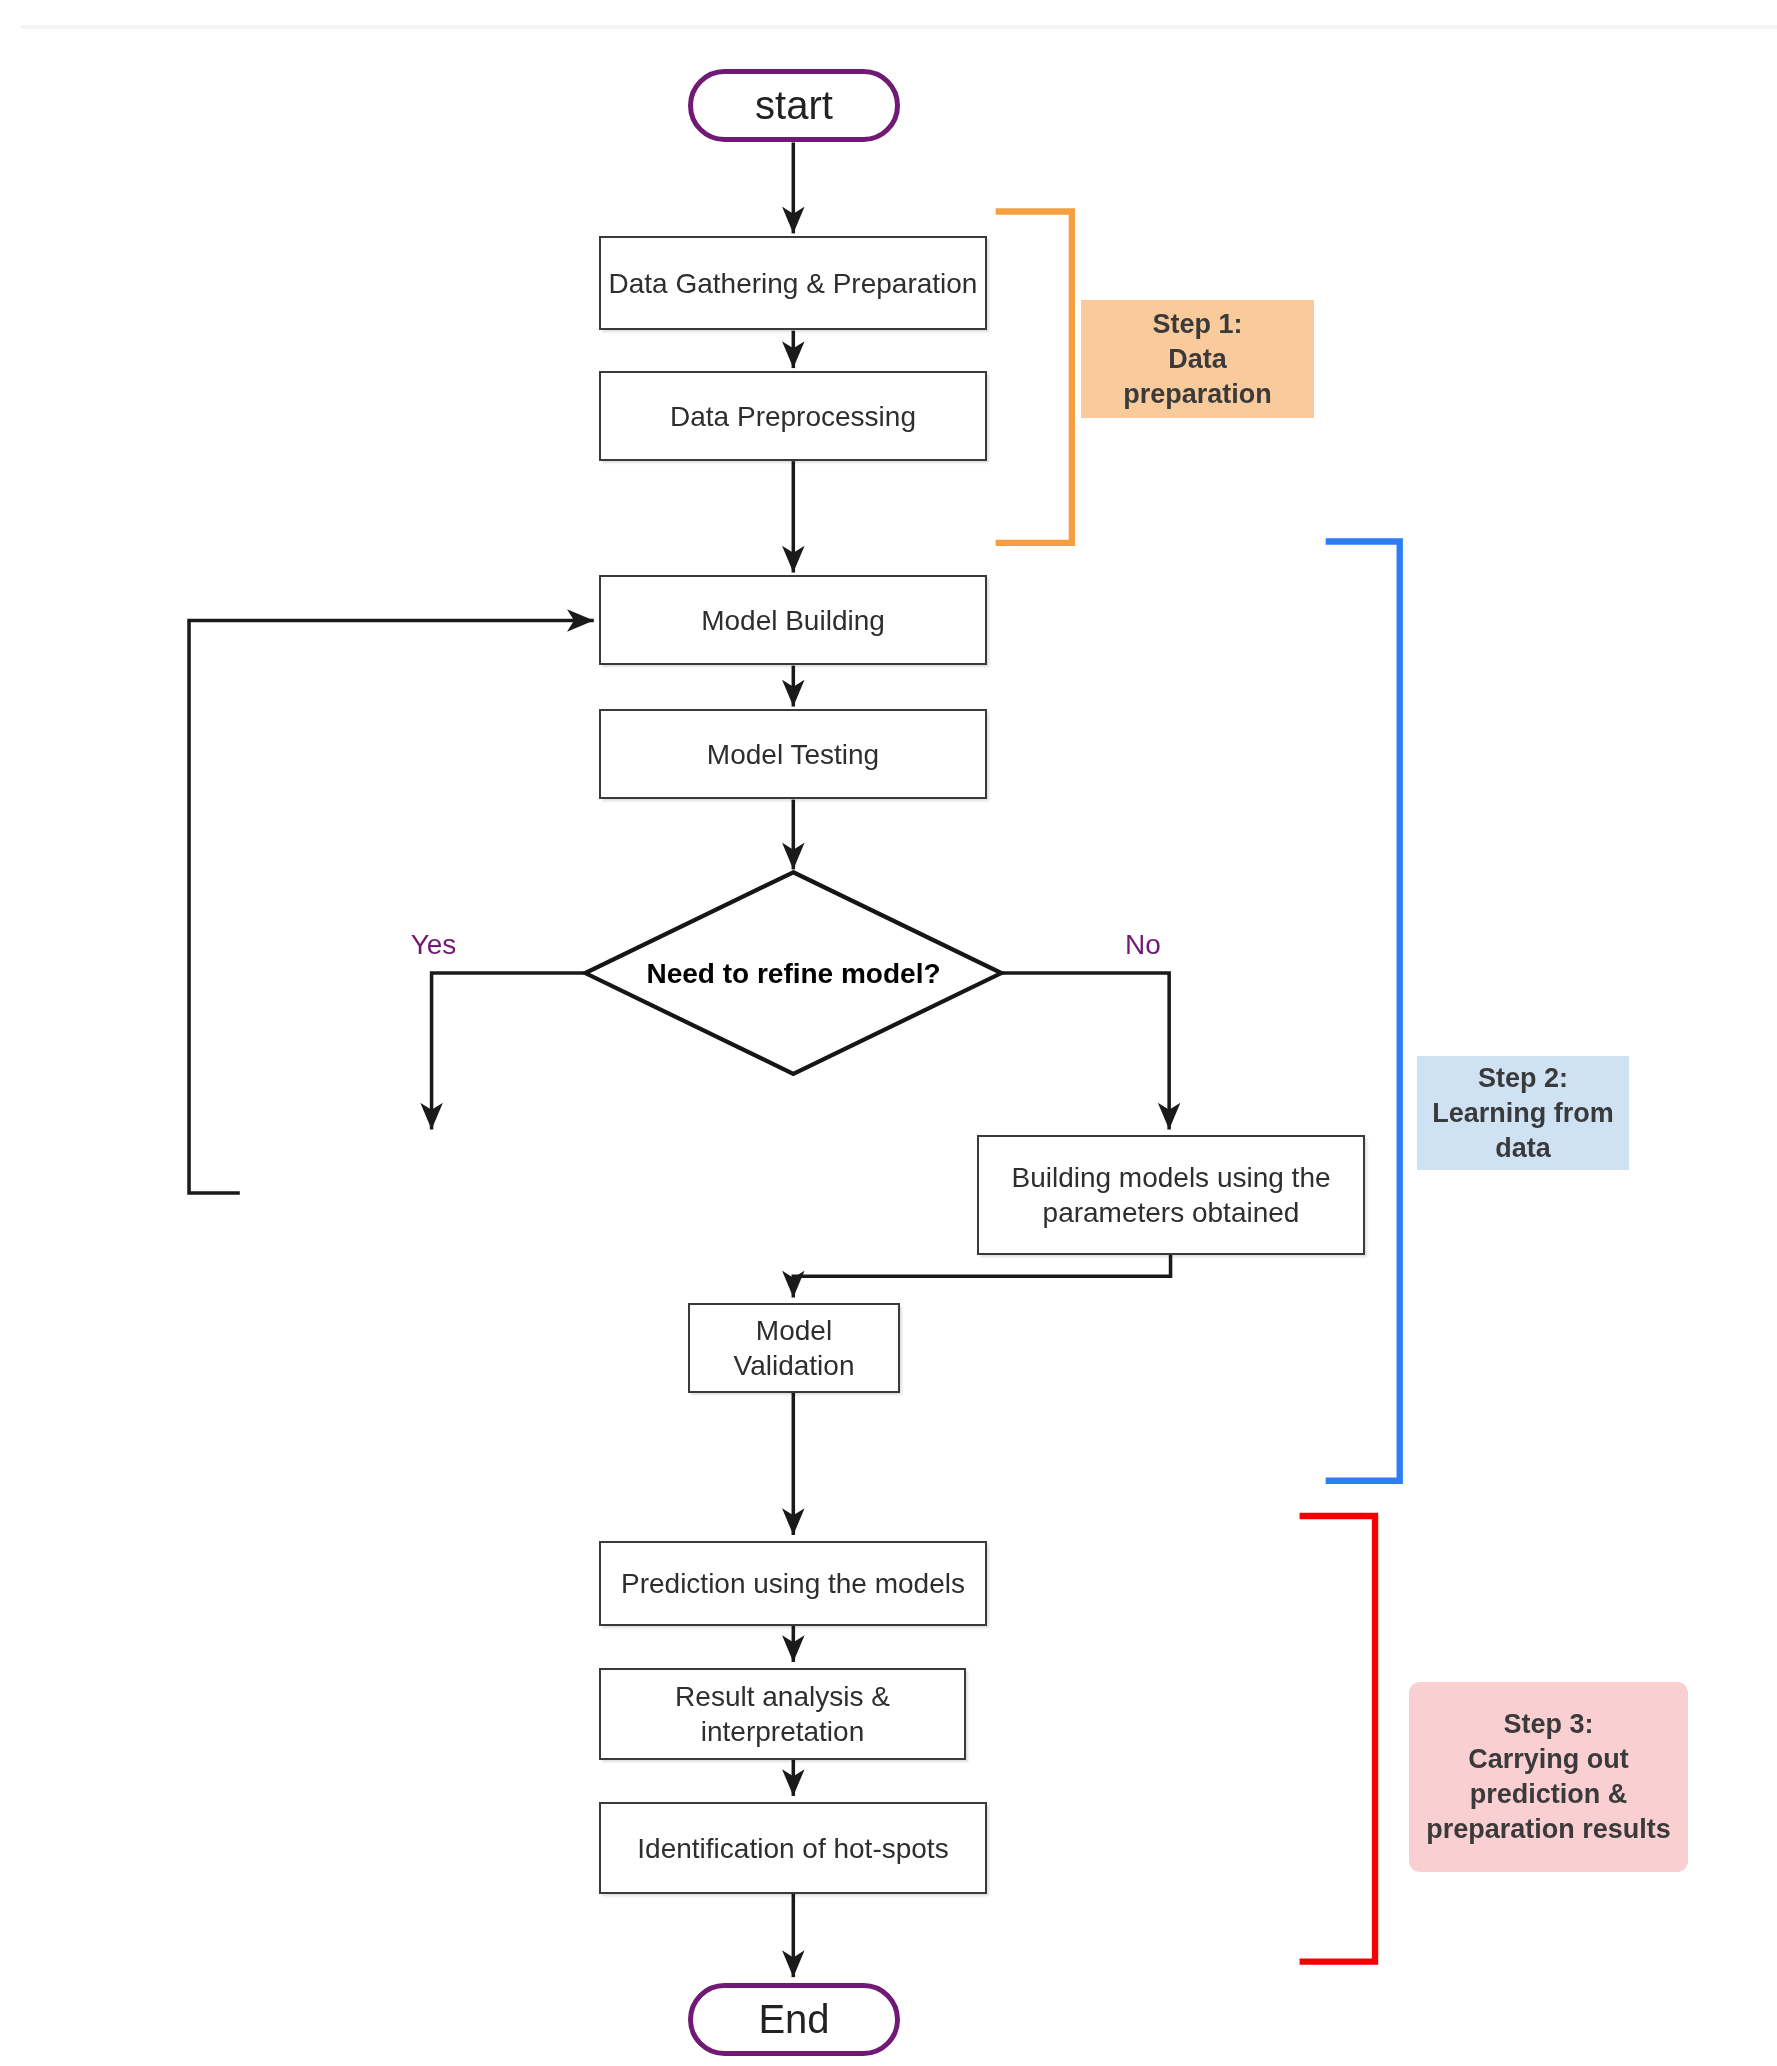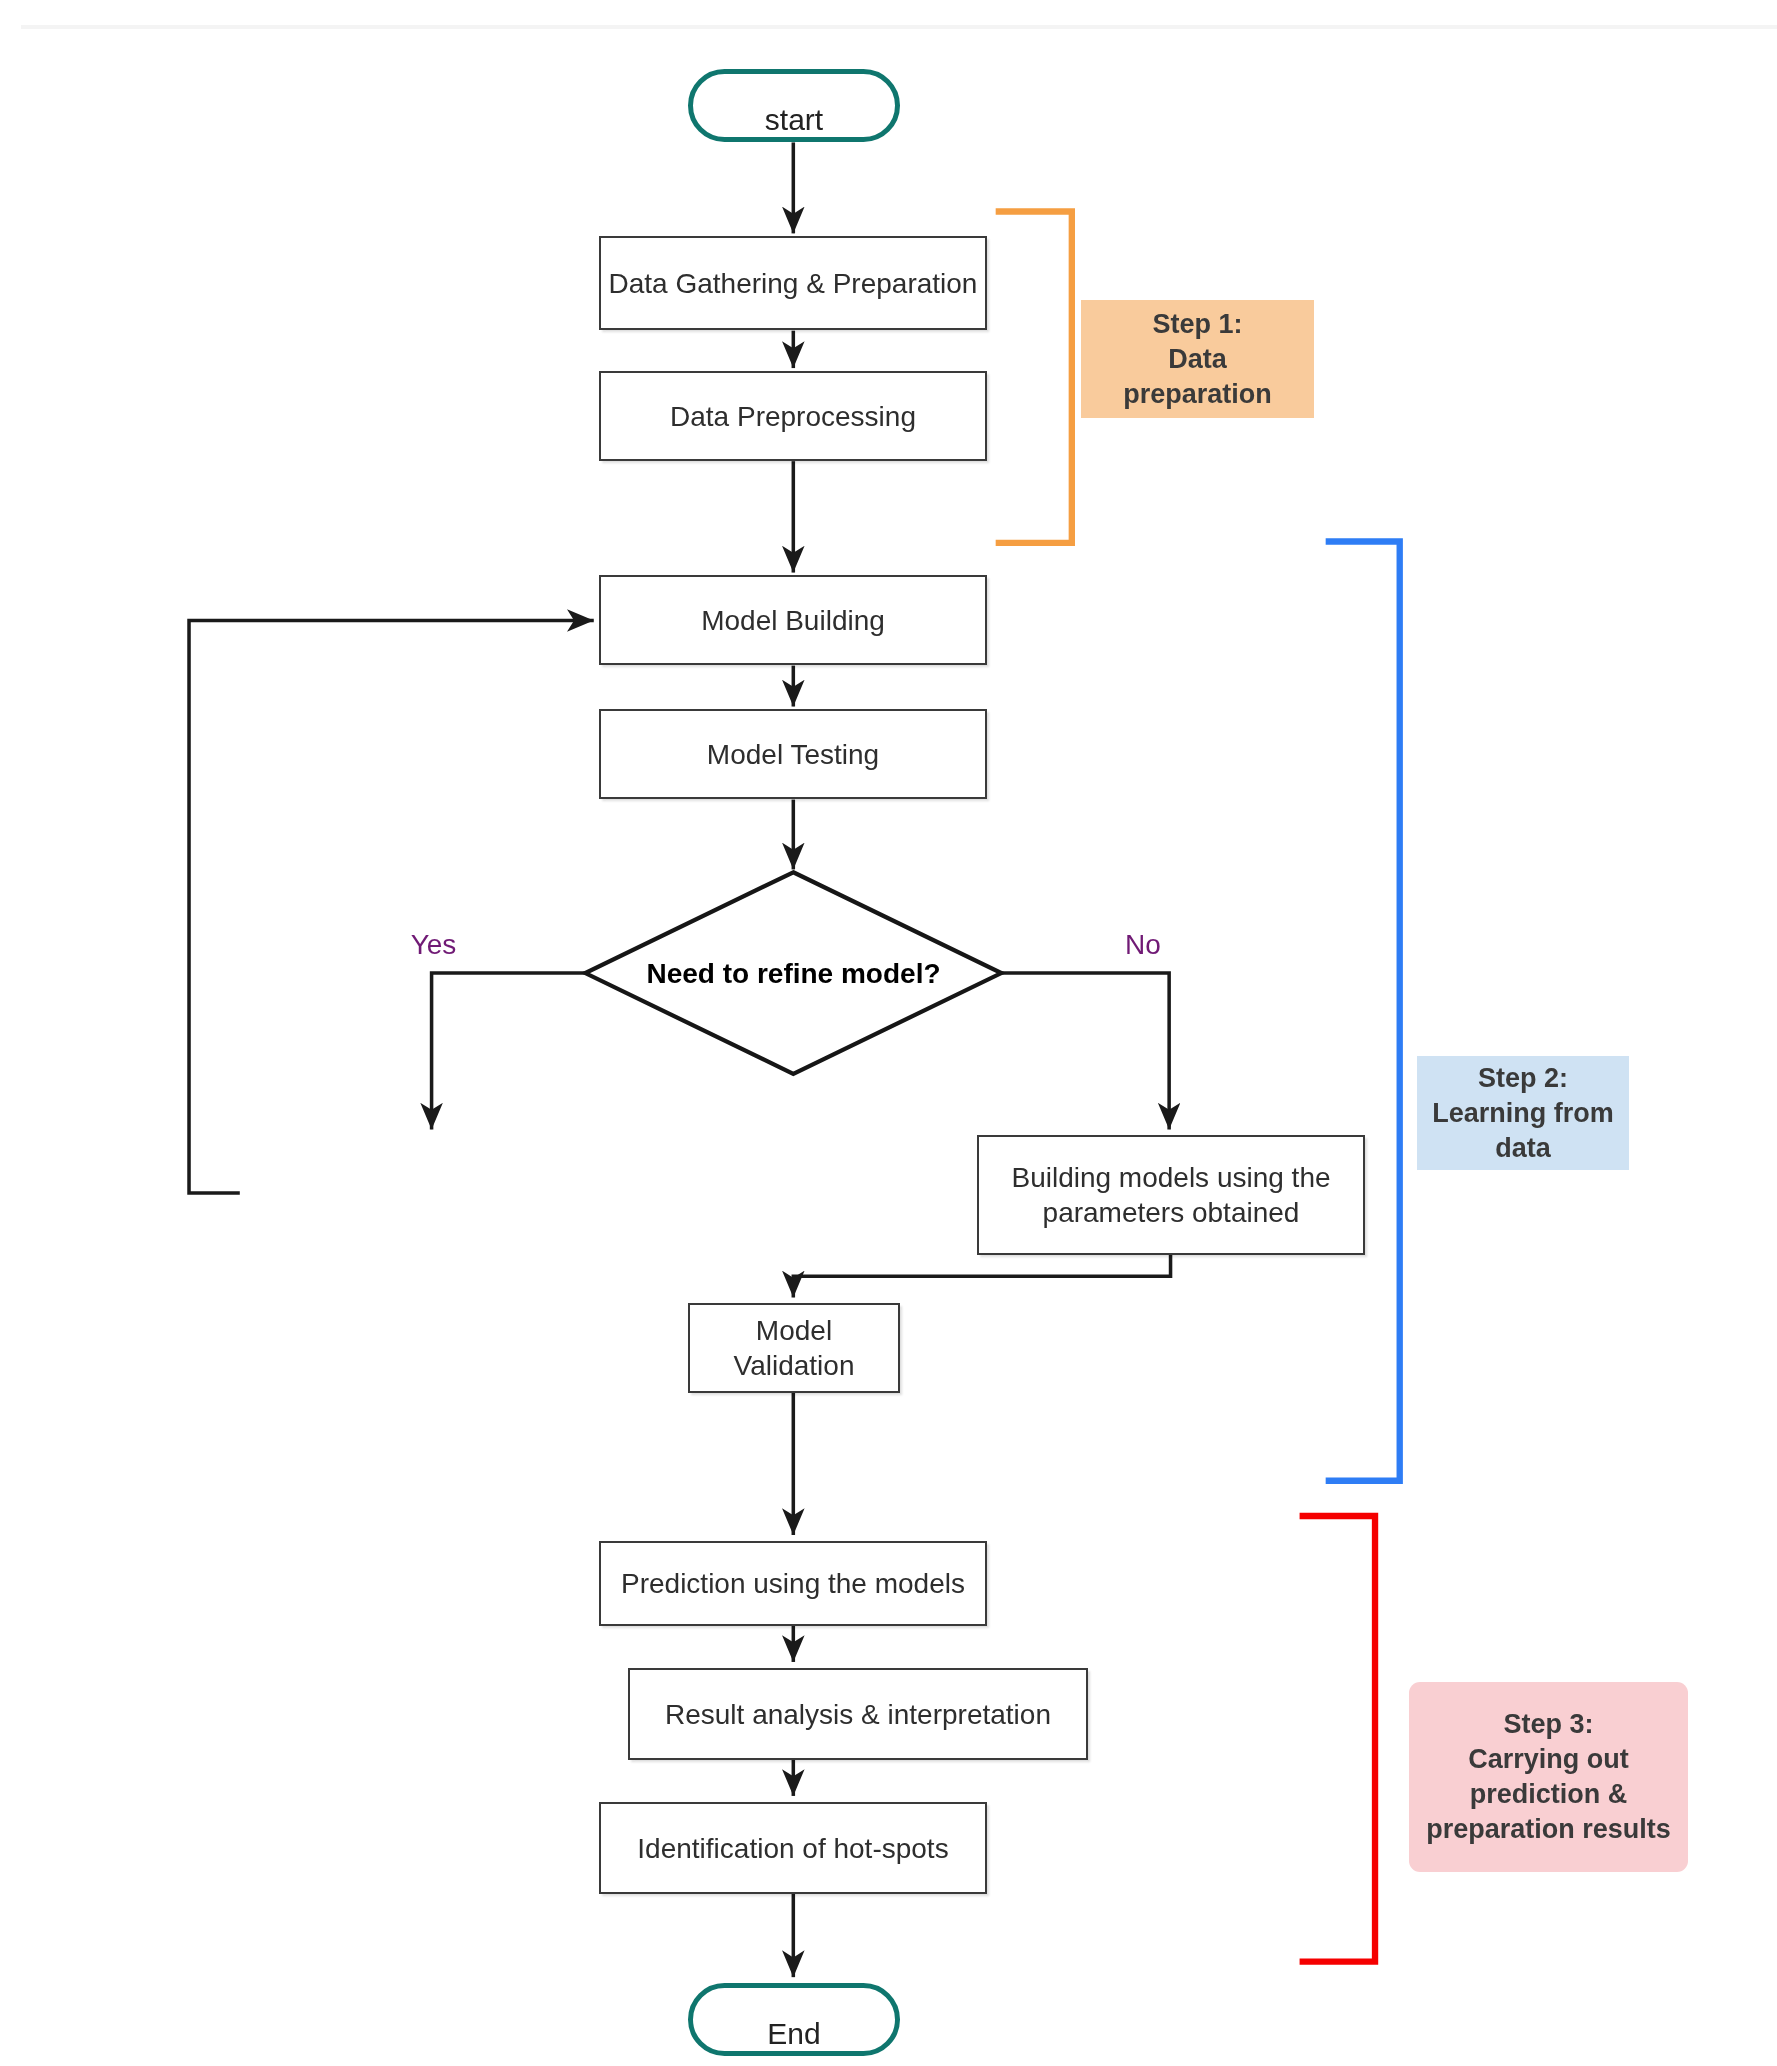--- a/index.html
+++ b/index.html
@@ -20,26 +20,26 @@
     border:2.8px solid #3a3a3a;
     color:#2e2e2e;
     font-size:28px;line-height:35px;
     z-index:2;
     box-shadow:2.8px 2.8px 2.1px rgba(0,0,0,0.12);
     box-sizing:border-box;
     padding:0 5.6px;
   }
   .oval{
     position:absolute;
-    display:flex;align-items:flex-end;justify-content:center;
+    display:flex;align-items:center;justify-content:center;
     background:#ffffff;
-    border:5px solid #0f766e;
+    border:5px solid #701a75;
     border-radius:42px;
     color:#222222;
-    font-size:30px;
+    font-size:40px;
     z-index:2;
     box-sizing:border-box;
   }
   .decision-text{
     position:absolute;
     display:flex;align-items:center;justify-content:center;
     text-align:center;
     color:#000000;font-size:28px;
     z-index:3;
     font-weight:bold;
@@ -130,21 +130,21 @@
   </div>
   <div class="node" style="left:977px;top:1135px;width:388px;height:120px;">
     <span>Building models using the parameters obtained</span>
   </div>
   <div class="node" style="left:688px;top:1303px;width:212px;height:90px;">
     <span>Model Validation</span>
   </div>
   <div class="node" style="left:599px;top:1541px;width:388px;height:85px;">
     <span>Prediction using the models</span>
   </div>
-  <div class="node" style="left:599px;top:1668px;width:460px;height:92px;margin-left:29px;">
+  <div class="node" style="left:599px;top:1668px;width:367px;height:92px;">
     <span>Result analysis &amp; interpretation</span>
   </div>
   <div class="node" style="left:599px;top:1802px;width:388px;height:92px;">
     <span>Identification of hot-spots</span>
   </div>
 
   <div class="decision-text" style="left:617px;top:938px;width:353px;height:71px;">Need to refine model?</div>
 
   <div class="edge-label" style="left:391px;top:929px;width:85px;">Yes</div>
   <div class="edge-label" style="left:1104px;top:929px;width:78px;">No</div>

